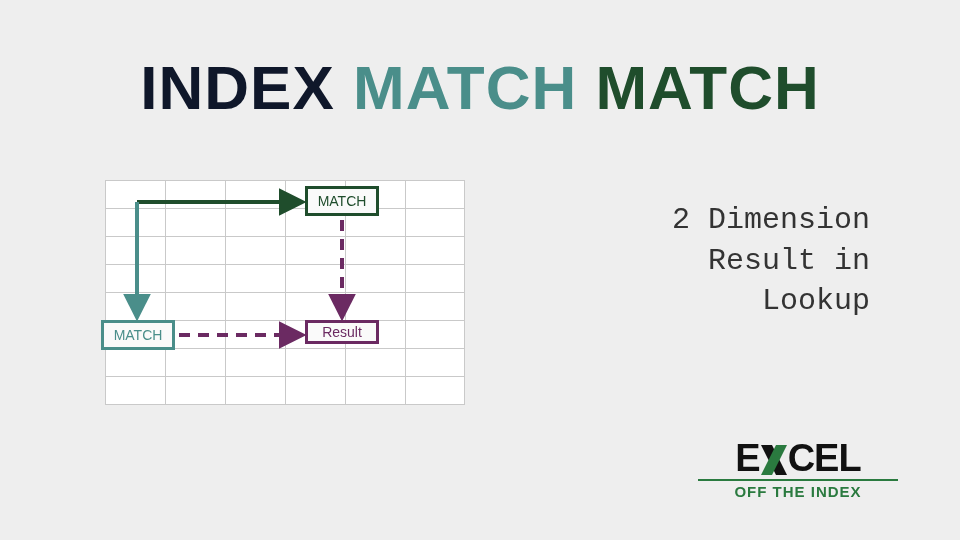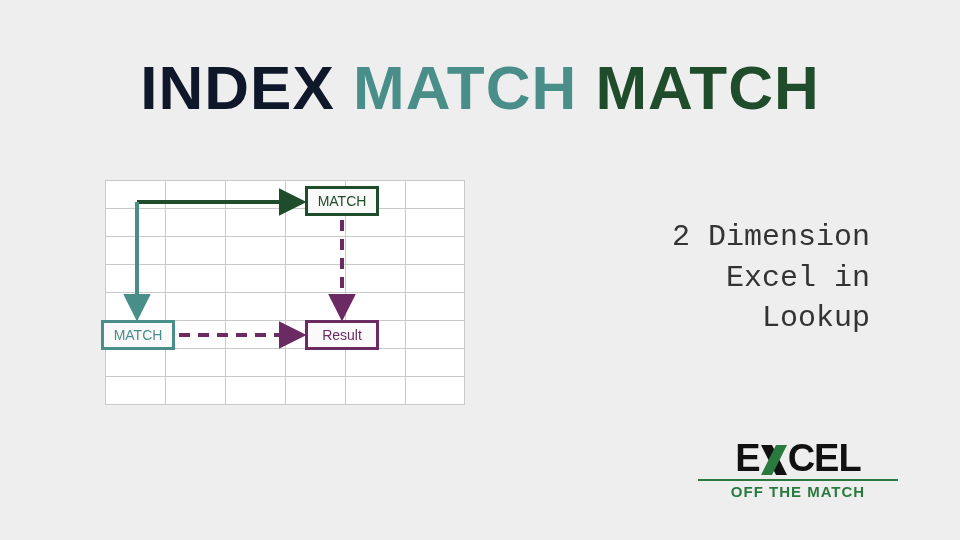--- a/index.html
+++ b/index.html
@@ -25,21 +25,20 @@
   .subtitle {
     position: absolute;
     top: 200px;
     right: 90px;
     width: 320px;
     text-align: right;
     font-family: "Courier New", monospace;
     font-size: 30px;
     color: #333333;
     line-height: 1.35;
-    margin-top: 17px;
   }
   .diagram {
     position: absolute;
     top: 180px;
     left: 105px;
     width: 360px;
     height: 225px;
   }
   .grid {
     position: absolute;
@@ -60,21 +59,21 @@
   }
   .box-match-top {
     top: 6px; left: 200px; width: 74px; height: 30px;
     border: 3px solid #1f4d2c; color: #1f4d2c;
   }
   .box-match-left {
     top: 140px; left: -4px; width: 74px; height: 30px;
     border: 3px solid #4a8e8a; color: #4a8e8a;
   }
   .box-result {
-    top: 140px; left: 200px; width: 74px; height: 30px;
+    top: 140px; left: 200px; width: 74px; height: 24px;
     border: 3px solid #6b2a62; color: #6b2a62;
   }
   svg.arrows { position: absolute; top: 0; left: 0; width: 360px; height: 225px; }
 
   .logo {
     position: absolute;
     right: 62px;
     bottom: 40px;
     width: 200px;
     text-align: center;
@@ -112,21 +111,21 @@
 <body>
 
 <div class="title">
   <span class="w1">INDEX</span>
   <span class="w2">MATCH</span>
   <span class="w3">MATCH</span>
 </div>
 
 <div class="subtitle">
   <div>2 Dimension</div>
-  <div>Excel in</div>
+  <div>Result in</div>
   <div>Lookup</div>
 </div>
 
 <div class="diagram">
   <div class="grid">
     <div class="row" style="top:0px"></div>
     <div class="row" style="top:28px"></div>
     <div class="row" style="top:56px"></div>
     <div class="row" style="top:84px"></div>
     <div class="row" style="top:112px"></div>
@@ -174,14 +173,14 @@
   <div class="logo-top">
     <span>E</span>
     <span class="logo-x">
       <svg viewBox="0 0 26 30">
         <polygon points="0,0 11,0 26,30 15,30" fill="#111"></polygon>
         <polygon points="15,0 26,0 11,30 0,30" fill="#2a7a3f"></polygon>
       </svg>
     </span>
     <span>CEL</span>
   </div>
-  <div class="logo-sub">OFF THE MATCH</div>
+  <div class="logo-sub">OFF THE INDEX</div>
 </div>
 
 </body></html>

